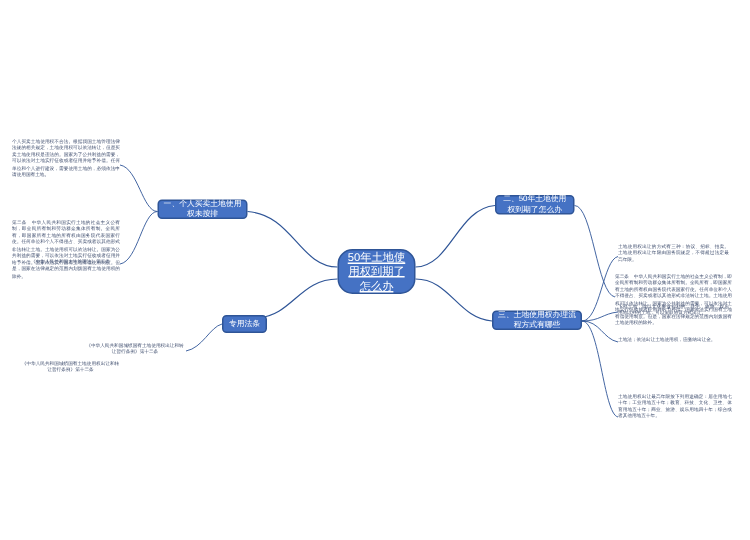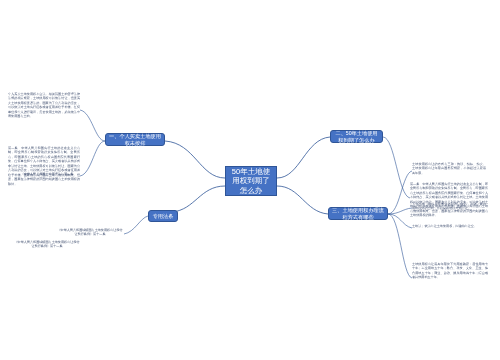--- a/index.html
+++ b/index.html
@@ -34,24 +34,25 @@
     align-items: center;
     justify-content: center;
     text-align: center;
     line-height: 1.25;
     word-break: break-all;
   }
   
   .root {
     background: #4572c4;
     border: 1px solid #2f5597;
-    border-radius: 0;
+    border-radius: 10px;
     color: #ffffff;
     font-size: 7.5px;
     padding: 4px 5px;
+    text-decoration: underline;
   }
   
   .branch {
     background: #4572c4;
     border: 1px solid #2f5597;
     border-radius: 3px;
     color: #ffffff;
     font-size: 5.2px;
     padding: 2px 3px;
   }

